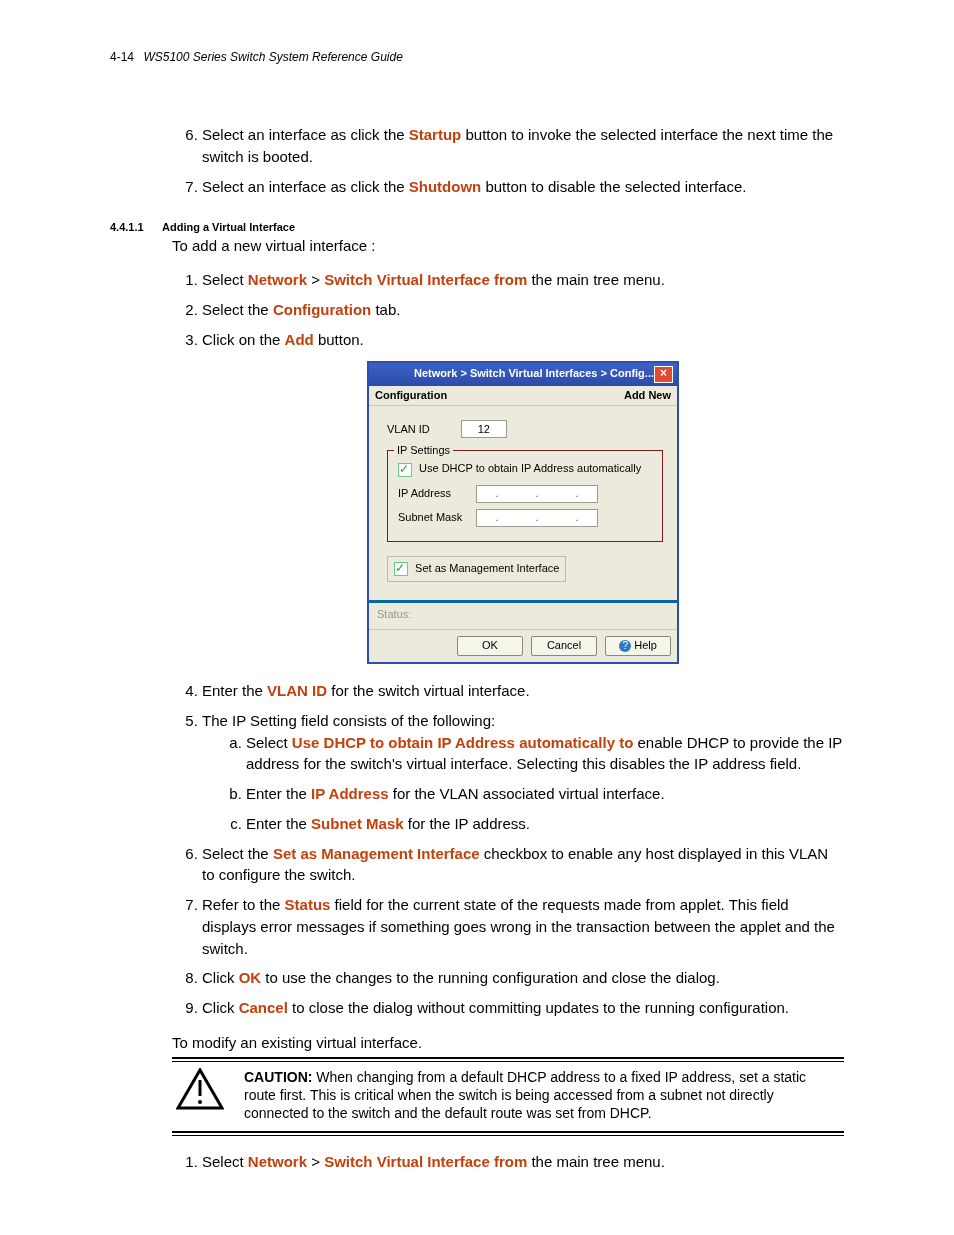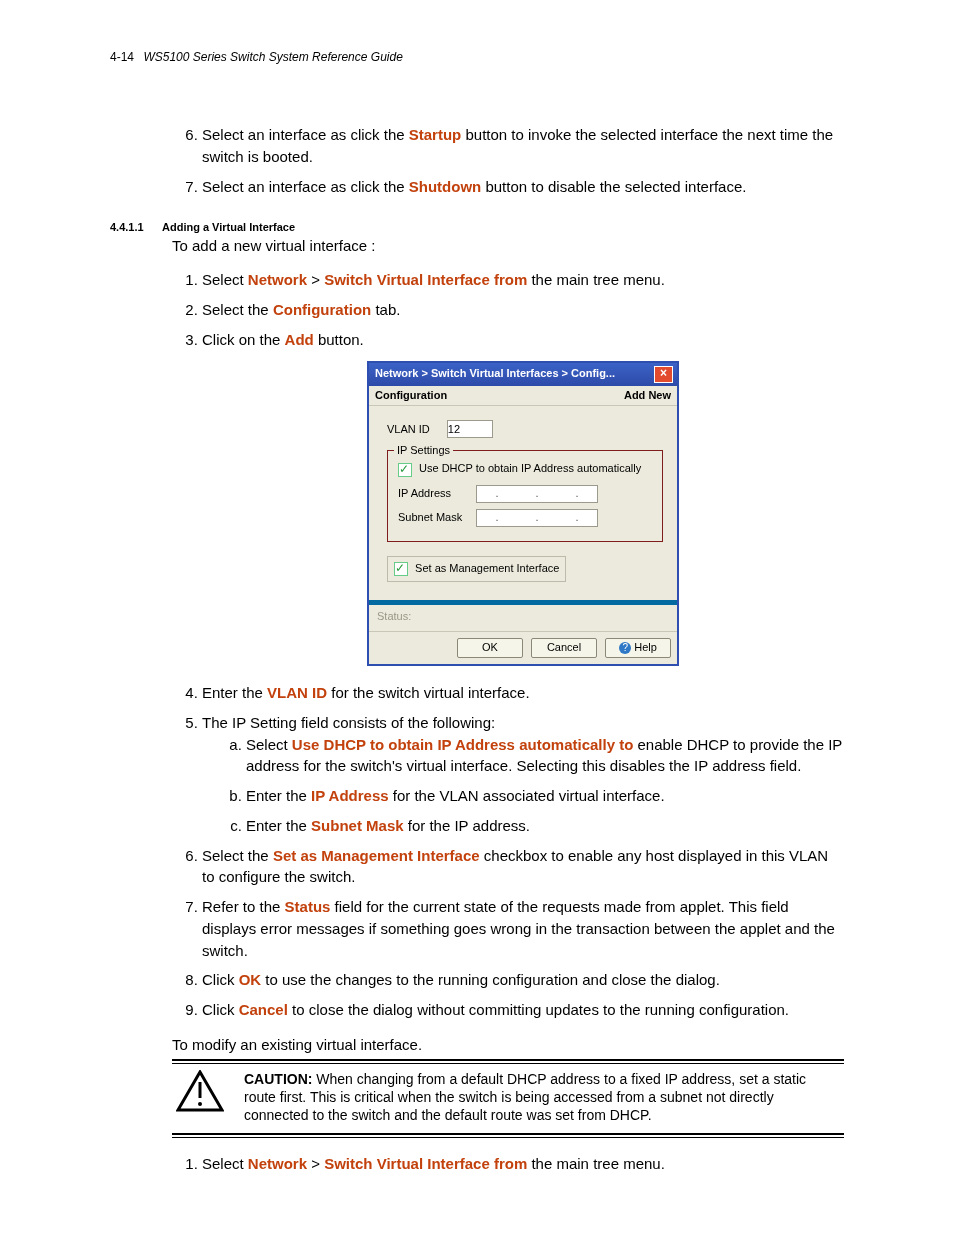--- a/index.html
+++ b/index.html
@@ -51,21 +51,21 @@
     background: #eceadc;
     font-family: Tahoma, Arial, sans-serif;
     font-size: 11px;
   }
   .dlg-title {
     background: linear-gradient(#3b62c7, #2d4aa8);
     color: #fff;
     font-weight: bold;
     padding: 3px 4px 3px 6px;
     display: flex;
-    justify-content: space-between;
+    justify-content: flex-end;
     align-items: center;
     font-size: 11px;
   }
   .dlg-close {
     width: 17px; height: 15px;
     background: #e34b2f;
     border: 1px solid #fff;
     color: #fff;
     display: flex; align-items: center; justify-content: center;
     font-size: 12px; font-weight: bold;
@@ -74,22 +74,22 @@
     background: #eceadc;
     display: flex; justify-content: space-between;
     padding: 2px 6px;
     font-weight: bold;
     border-bottom: 1px solid #c9c7b6;
   }
   .dlg-body { padding: 14px 14px 6px 18px; }
   .vlan-row { margin-bottom: 12px; }
   .vlan-input {
     display:inline-block; width: 44px; height: 16px;
-    border: 1px solid #9c9a8c; background:#fff; text-align:left;
-    margin-left: 14px; line-height: 16px;
+    border: 1px solid #9c9a8c; background:#fff; text-align:center;
+    margin-left: 28px; line-height: 16px;
   }
   .ipset {
     border: 1px solid #7f1d1d;
     padding: 10px 10px 8px 10px;
     position: relative;
     margin-bottom: 14px;
   }
   .ipset .legend {
     position: absolute; top:-8px; left:6px;
     background:#eceadc; padding:0 3px; font-size:11px;
@@ -99,21 +99,21 @@
   .chk-row { margin-bottom: 8px; }
   .field-row { margin: 6px 0; display:flex; align-items:center; }
   .field-row .lbl { width: 78px; }
   .ipbox {
     width: 120px; height:16px; border:1px solid #9c9a8c; background:#fff;
     display:flex; justify-content:space-around; align-items:center; color:#555;
   }
   .mgmt-box {
     border:1px solid #bcbba9; padding:4px 6px; display:inline-block;
   }
-  .status-band { border-top:5px solid #0369a1; color:#9a9887; padding:4px 6px 6px 6px; margin:0 -14px 0 -18px; padding-left:8px;}
+  .status-band { border-top:3px solid #0369a1; color:#9a9887; padding:4px 6px 6px 6px; margin:0 -14px 0 -18px; padding-left:8px;}
   .dlg-btns {
     border-top:1px solid #c9c7b6;
     padding:6px;
     display:flex; justify-content:flex-end; gap:8px;
     margin:0 -14px -6px -18px;
   }
   .btn {
     border:1px solid #8a8876; background:#f6f5ea;
     padding:1px 10px; border-radius:2px; font-size:11px;
     min-width:44px; text-align:center;

